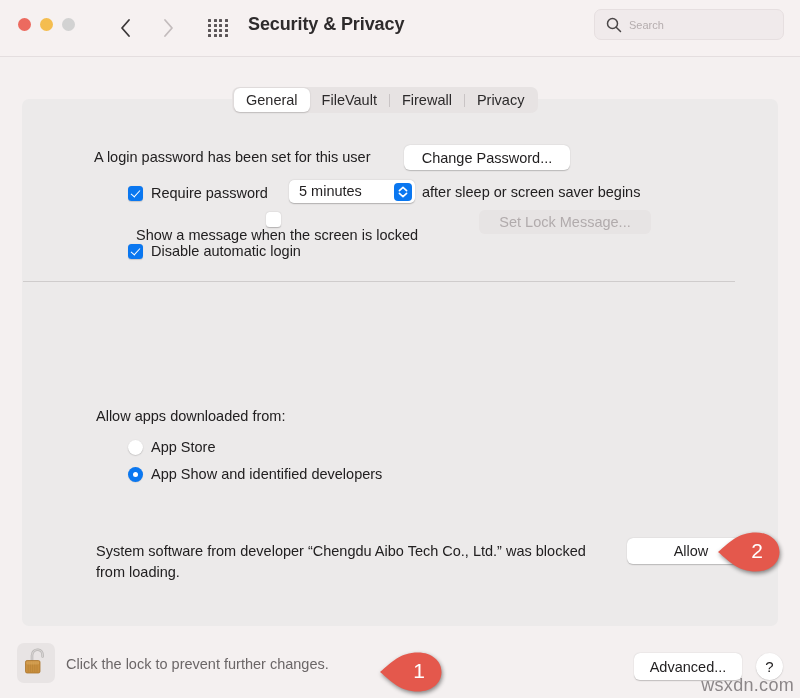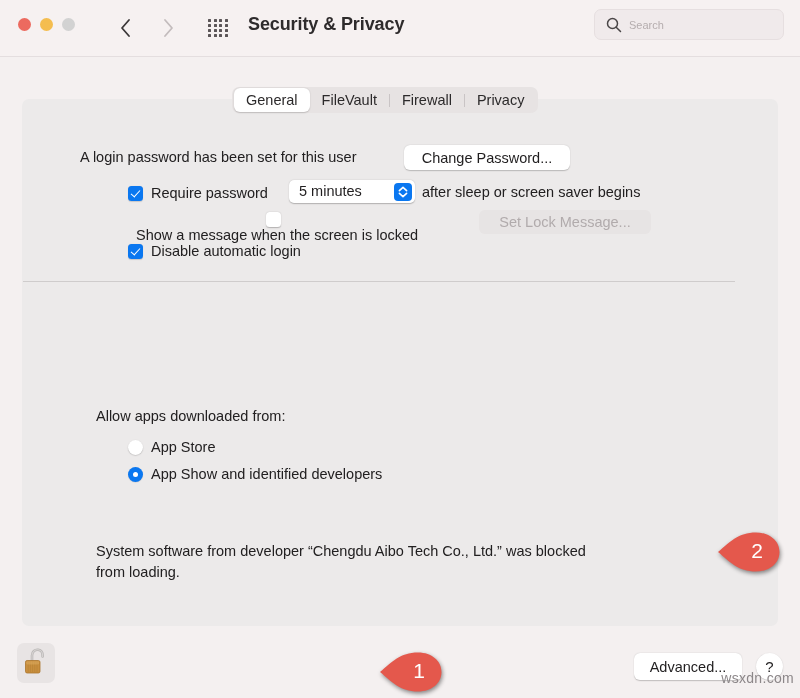--- a/index.html
+++ b/index.html
@@ -271,22 +271,22 @@
     position: absolute;
     left: 26px; top: 9px;
     width: 30px; text-align: center;
     font-size: 21px; color: #ffffff;
     font-family: "Liberation Sans", sans-serif;
   }
   #pin-1 { left: 378px; top: 650px; }
   #pin-2 { left: 716px; top: 530px; }
 
   #watermark {
-    position: absolute; right: 6px; bottom: 12px;
-    font-size: 14px; color: #8c8789;
+    position: absolute; right: 6px; bottom: 2px;
+    font-size: 18px; color: #8c8789;
     letter-spacing: 0.3px;
     margin-left: 8px;
   }
 </style>
 </head>
 <body>
 
 <div id="window">
 
   <div id="titlebar">
@@ -341,21 +341,21 @@
     <div class="tab selected">General</div>
     <div class="tab">FileVault</div>
     <div class="tabsep"></div>
     <div class="tab">Firewall</div>
     <div class="tabsep"></div>
     <div class="tab">Privacy</div>
   </div>
 
   <div id="panel"></div>
 
-  <div class="row-label" style="left:80px; top:149px;">A login password has been set for this user</div>
+  <div class="row-label" style="left:94px; top:149px;">A login password has been set for this user</div>
 
   <button class="push-btn" id="change-pw">Change Password...</button>
 
   <div class="cbrow" id="row-require">
     <span class="cbox on"></span>
     <span class="cblabel">Require password</span>
   </div>
 
   <div id="sleep-select">
     <span id="sleep-value">5 minutes</span>
@@ -390,39 +390,41 @@
     <span class="rlabel">App Store</span>
   </div>
 
   <div class="radiorow" id="radio-identified">
     <span class="radio on"></span>
     <span class="rlabel">App Show and identified developers</span>
   </div>
 
   <div id="blocked-text">System software from developer “Chengdu Aibo Tech Co., Ltd.” was blocked from loading.</div>
 
+  <button class="push-btn" id="allow-btn">Allow</button>
 
   <div id="lock-icon">
     <svg width="30" height="34" viewBox="0 0 30 34">
       <path d="M11 16 L11 10.5 C11 6.8 14 4.2 17.3 4.8 C20 5.3 21.6 7.6 21.6 10.2 L21.6 11.4" fill="none" stroke="#b9b6b5" stroke-width="2.6" stroke-linecap="round"></path>
       <path d="M11 16 L11 10.5 C11 6.8 14 4.2 17.3 4.8 C20 5.3 21.6 7.6 21.6 10.2 L21.6 11.4" fill="none" stroke="#d7d4d3" stroke-width="1.1" stroke-linecap="round"></path>
       <rect x="4.5" y="15.5" width="14.5" height="12.5" rx="1.6" fill="#c98f3e"></rect>
       <rect x="4.5" y="15.5" width="14.5" height="12.5" rx="1.6" fill="none" stroke="#a9742c" stroke-width="0.8"></rect>
       <g stroke="#b07f33" stroke-width="0.7" opacity="0.75">
         <line x1="7.2" y1="16.5" x2="7.2" y2="27"></line>
         <line x1="9.4" y1="16.5" x2="9.4" y2="27"></line>
         <line x1="11.6" y1="16.5" x2="11.6" y2="27"></line>
         <line x1="13.8" y1="16.5" x2="13.8" y2="27"></line>
         <line x1="16" y1="16.5" x2="16" y2="27"></line>
       </g>
       <rect x="5.2" y="16.2" width="13" height="3.4" rx="1.4" fill="#e0b濃" opacity="0"></rect>
       <rect x="5.2" y="16.2" width="13" height="3.2" rx="1.3" fill="#ddab60" opacity="0.55"></rect>
     </svg>
   </div>
 
+  <div id="lock-text">Click the lock to prevent further changes.</div>
 
   <button class="push-btn" id="advanced-btn">Advanced...</button>
 
   <button id="help-btn">?</button>
 
   <div class="pin" id="pin-1">
     <svg width="66" height="44" viewBox="0 0 66 44">
       <path d="M2 22 C14 12 22 2.5 40 2.5 C54 2.5 63.5 11 63.5 22 C63.5 33 54 41.5 40 41.5 C22 41.5 14 32 2 22 Z" fill="#e4584c"></path>
     </svg>
     <span class="pinnum">1</span>

